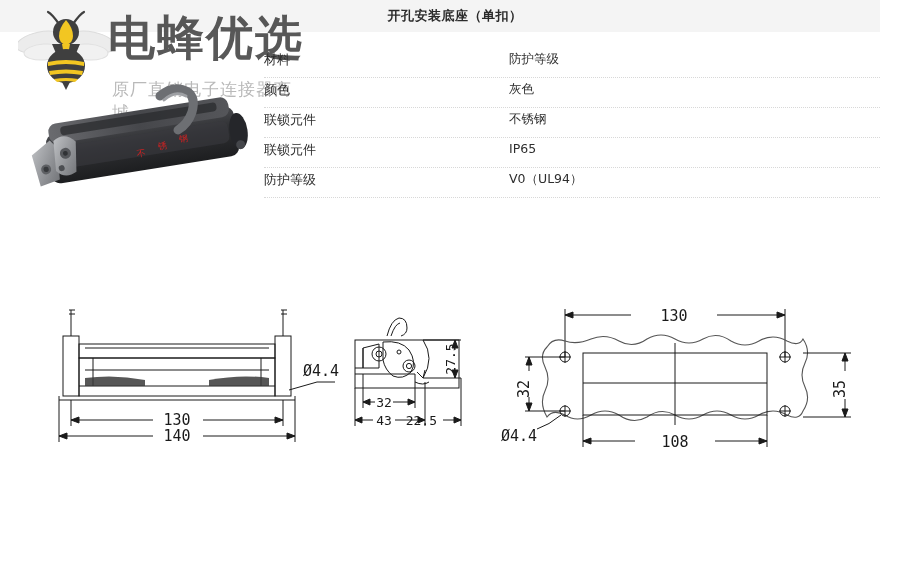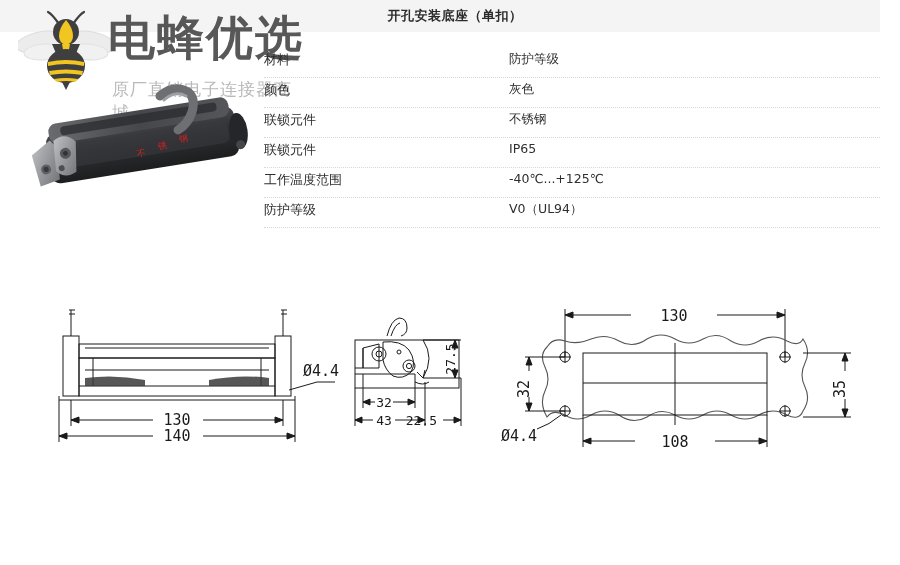--- a/index.html
+++ b/index.html
@@ -182,24 +182,20 @@
     </div>
     <div class="spec-row">
       <span class="spec-label">联锁元件</span>
       <span class="spec-value">不锈钢</span>
     </div>
     <div class="spec-row">
       <span class="spec-label">联锁元件</span>
       <span class="spec-value">IP65</span>
     </div>
     <div class="spec-row">
-      <span class="spec-label">工作温度范围</span>
-      <span class="spec-value">-40℃...+125℃</span>
-    </div>
-    <div class="spec-row">
       <span class="spec-label">防护等级</span>
       <span class="spec-value">V0（UL94）</span>
     </div>
   </div>
 
   <div class="drawings">
 
     <svg class="dwg dwg-front" width="300" height="160" viewBox="0 0 300 160">
       <g stroke="#1a1a1a" fill="none" stroke-width="1">
 

